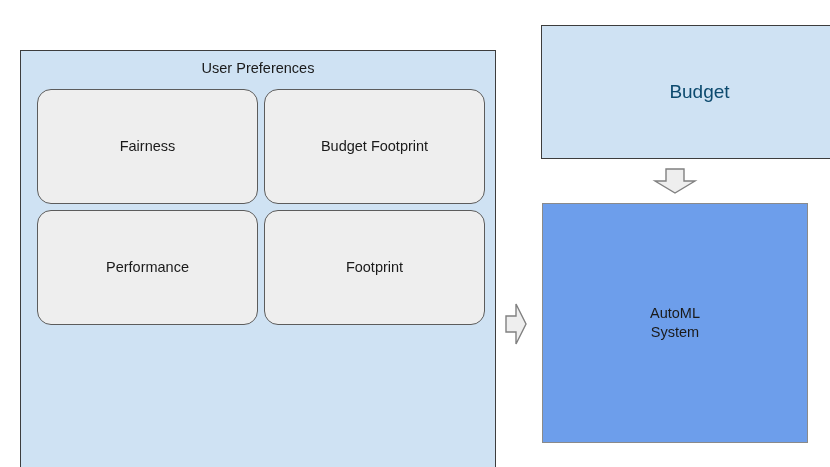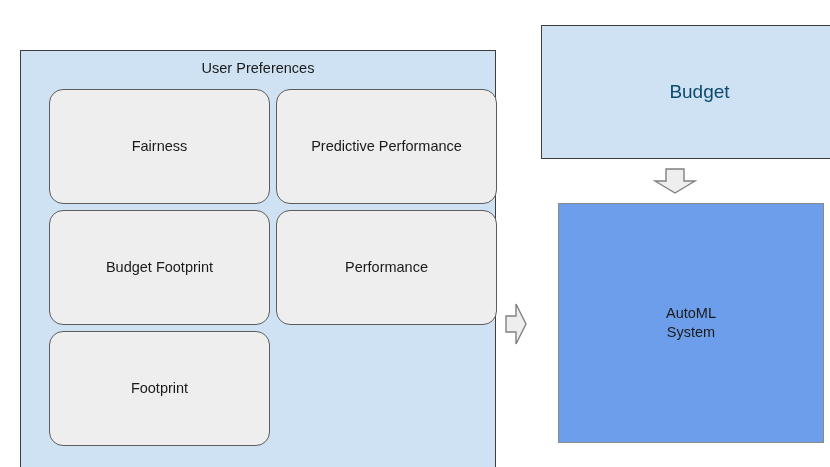--- a/index.html
+++ b/index.html
@@ -42,21 +42,21 @@
     width: 100%;
     text-align: center;
     font-size: 14.5px;
     color: #1a1a1a;
     line-height: 20px;
     white-space: nowrap;
   }
 
   .prefs-grid {
     position: absolute;
-    left: 28px;
+    left: 16px;
     top: 38px;
     width: 444px;
     height: 374px;
     display: grid;
     grid-template-columns: 221px 221px;
     grid-template-rows: 115px 115px 115px;
     column-gap: 14px;
     row-gap: 14px;
     gap: 6px;
   }
@@ -103,21 +103,20 @@
     border: 1px solid #8a8a8a;
     box-sizing: border-box;
     display: flex;
     align-items: center;
     justify-content: center;
     text-align: center;
     font-size: 14.5px;
     color: #1a1a1a;
     line-height: 1.3;
     white-space: pre-line;
-    margin-left: 16px;
   }
 
   
   .arrow-down {
     position: absolute;
     left: 654px;
     top: 168px;
     width: 42px;
     height: 26px;
   }
@@ -141,23 +140,20 @@
 <div id="canvas">
 
   <div class="prefs-panel">
     <div class="prefs-title">User Preferences</div>
 
     <div class="prefs-grid">
       <div class="pref-card">
         <span>Fairness</span>
       </div>
       <div class="pref-card">
-        <span>Predictive Performance</span>
-      </div>
-      <div class="pref-card">
         <span>Budget Footprint</span>
       </div>
       <div class="pref-card">
         <span>Performance</span>
       </div>
       <div class="pref-card">
         <span>Footprint</span>
       </div>
     </div>
   </div>

